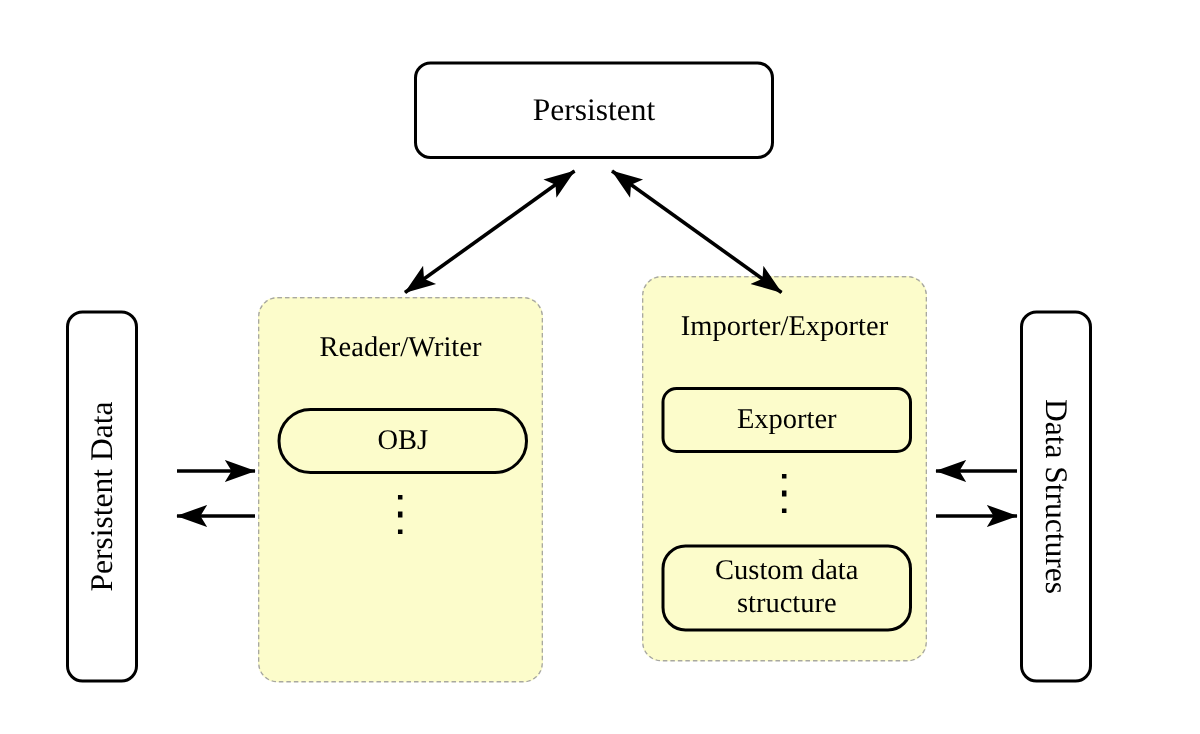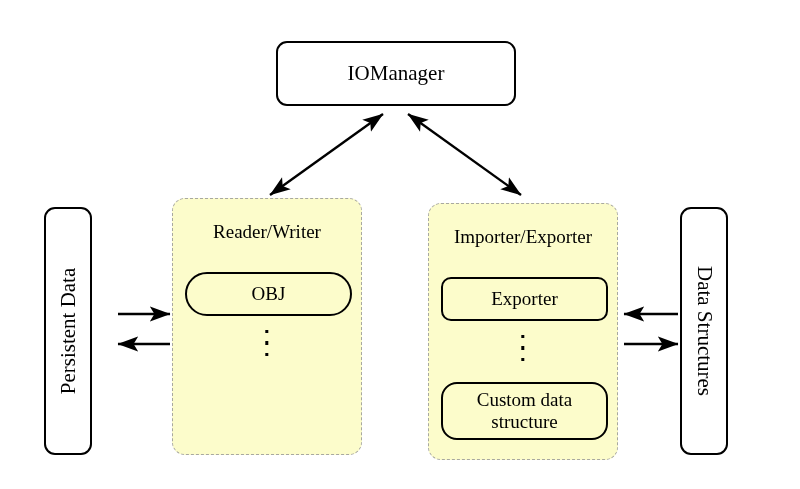--- a/index.html
+++ b/index.html
@@ -87,21 +87,21 @@
     border-radius: 13px;
   }
   #group-reader-writer {
     left: 172px;
     top: 198px;
     width: 190px;
     height: 257px;
   }
   #group-importer-exporter {
     left: 428px;
-    top: 203px;
+    top: 184px;
     width: 190px;
     height: 257px;
   }
   .group-title {
     position: absolute;
     left: 0;
     right: 0;
     top: 22px;
     text-align: center;
     font-size: 19px;
@@ -154,21 +154,21 @@
     height: 489px;
     pointer-events: none;
   }
 </style>
 </head>
 <body>
 
 <div id="diagram">
 
   <div class="node" id="io-manager">
-    <span>IOManager</span>
+    <span>Persistent</span>
   </div>
 
   <div class="side-node" id="persistent-data">
     <span class="side-label">Persistent Data</span>
   </div>
 
   <div class="side-node" id="data-structures">
     <span class="side-label">Data Structures</span>
   </div>
 

